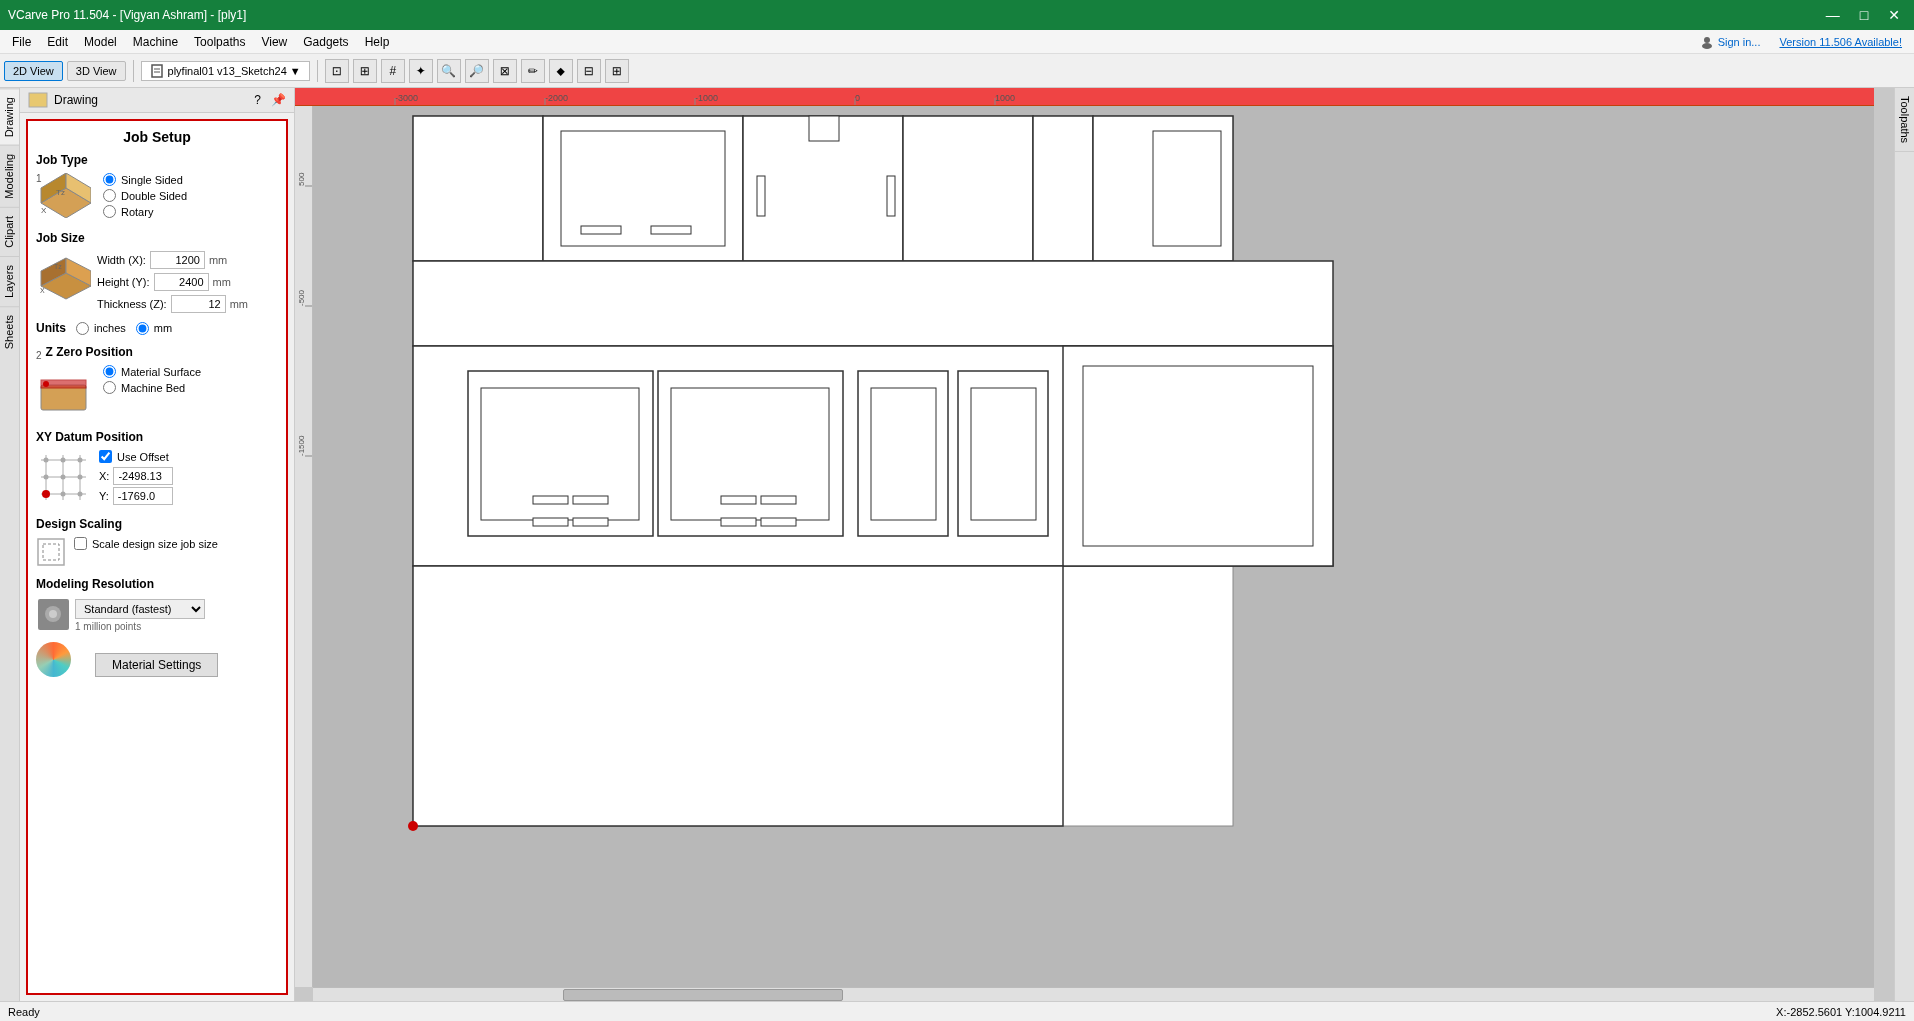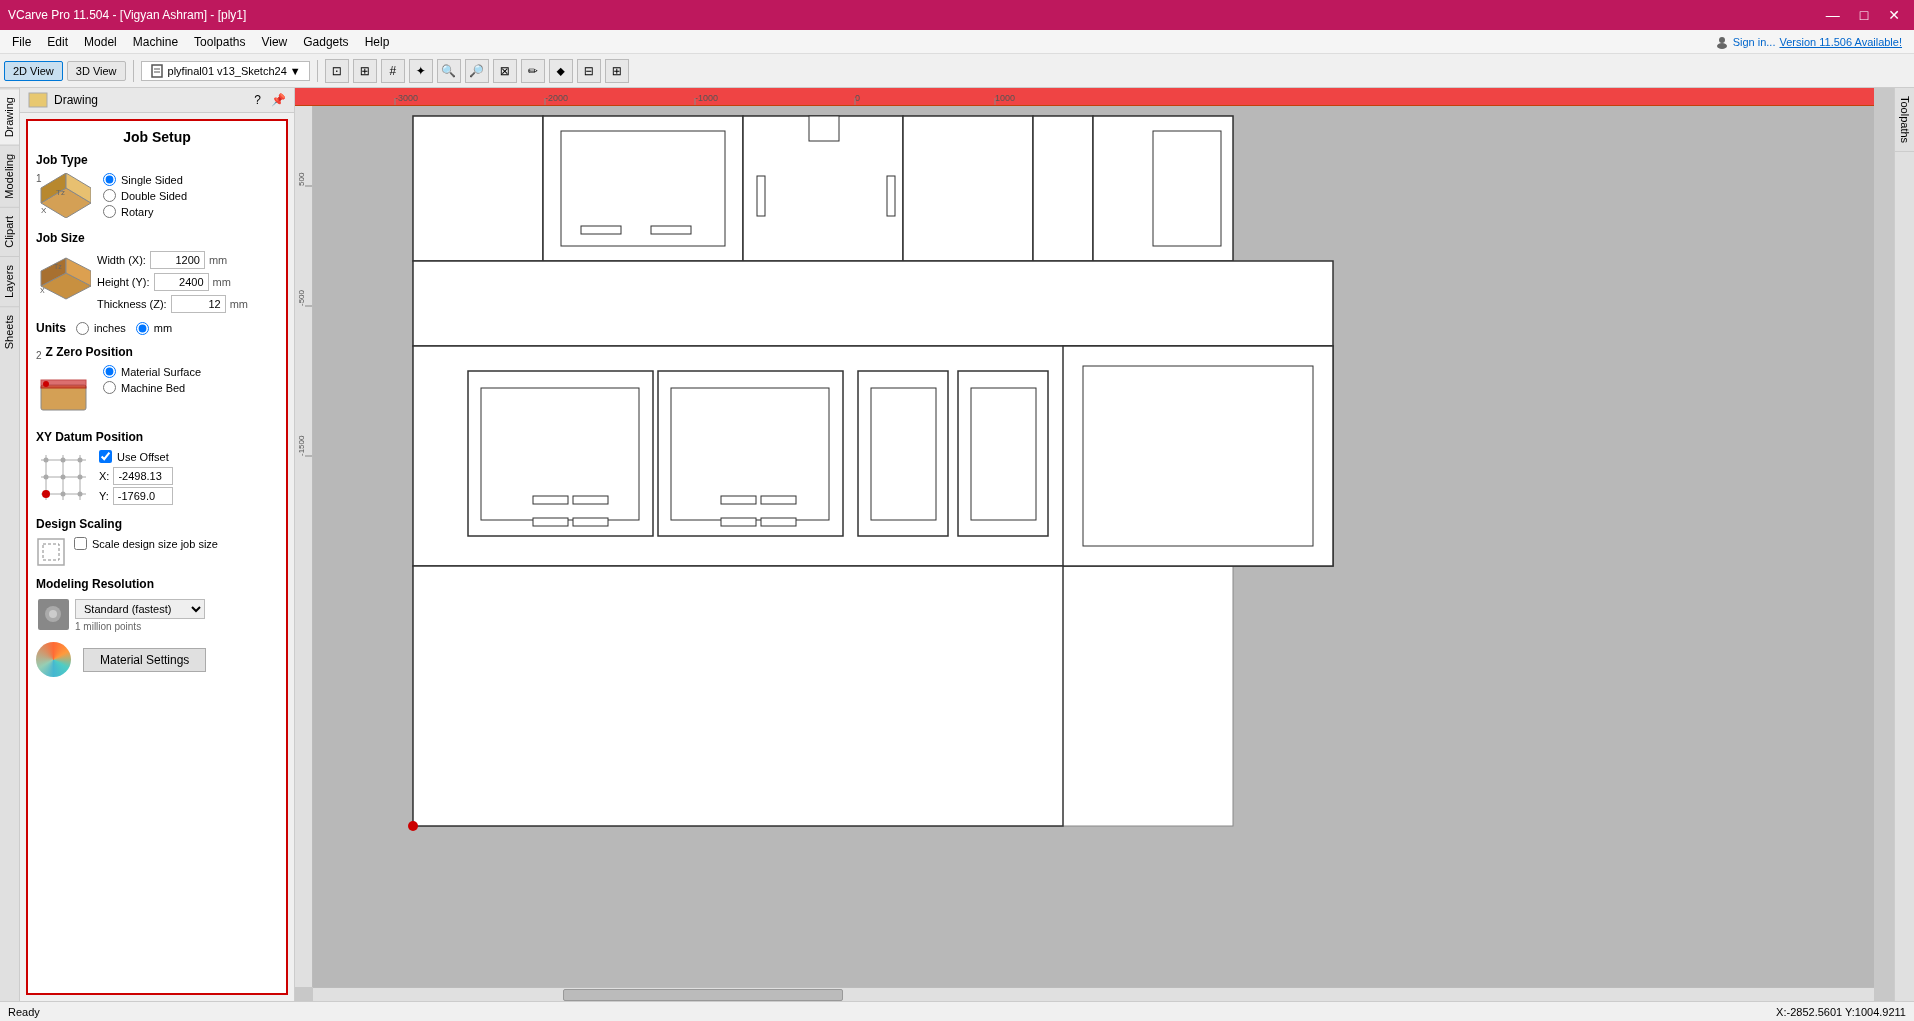--- a/index.html
+++ b/index.html
@@ -1,20 +1,20 @@
 <!DOCTYPE html>
 <html><head>
   <meta charset="utf-8">
   <style>
     * { box-sizing: border-box; margin: 0; padding: 0; }
     body { font-family: 'Segoe UI', Tahoma, Geneva, Verdana, sans-serif; font-size: 12px; background: #f0f0f0; overflow: hidden; width: 1914px; height: 1021px; }
 
     
     #title-bar {
-      background: #be185d;
+      background: #15803d;
       color: white;
       height: 30px;
       display: flex;
       align-items: center;
       justify-content: space-between;
       padding: 0 8px;
     }
     #title-bar .win-controls { display: flex; gap: 8px; }
     #title-bar .win-btn { background: none; border: none; color: white; cursor: pointer; font-size: 14px; padding: 2px 6px; }
 
@@ -132,21 +132,21 @@
     
     .design-scaling-row { display: flex; align-items: flex-start; gap: 8px; }
     .checkbox-row { display: flex; align-items: center; gap: 5px; font-size: 11px; }
 
     
     .modeling-row { display: flex; align-items: flex-end; gap: 4px; }
     .dropdown-select { width: 130px; padding: 2px 4px; border: 1px solid #bbb; font-size: 11px; }
     .points-text { font-size: 10px; color: #666; margin-top: 2px; }
 
     
-    .material-btn-row { display: flex; align-items: center; gap: 12px; margin-top: 8px; }
+    .material-btn-row { display: flex; align-items: flex-end; gap: 24px; margin-top: 8px; }
     .mat-icon { width: 35px; height: 35px; border-radius: 50%; background: conic-gradient(#ff6b35, #ff9a3c, #4ecdc4, #45b7d1, #96ceb4, #ff6b35); }
 
     
     .ok-cancel-row { display: flex; gap: 10px; margin-top: 8px; padding-top: 6px; border-top: 1px solid #eee; }
     .ok-btn { flex: 1; padding: 5px; background: #e0e0e0; border: 1px solid #aaa; cursor: pointer; font-size: 12px; }
     .cancel-btn { flex: 1; padding: 5px; background: #e0e0e0; border: 1px solid #aaa; cursor: pointer; font-size: 12px; }
 
     
     #canvas-area {
       flex: 1;
@@ -235,21 +235,21 @@
       top: 1px;
       background: #aaa;
       border: 1px solid #888;
       border-radius: 2px;
     }
 
     
     #signin-area {
       display: flex;
       align-items: center;
-      gap: 4px;
+      gap: 19px;
       margin-left: auto;
       padding-right: 8px;
     }
     .signin-btn { font-size: 11px; color: #0066cc; cursor: pointer; display: flex; align-items: center; gap: 4px; }
     .version-badge { font-size: 11px; color: #0066cc; text-decoration: underline; cursor: pointer; }
   </style>
 </head>
 <body>
 
 <div id="title-bar">

